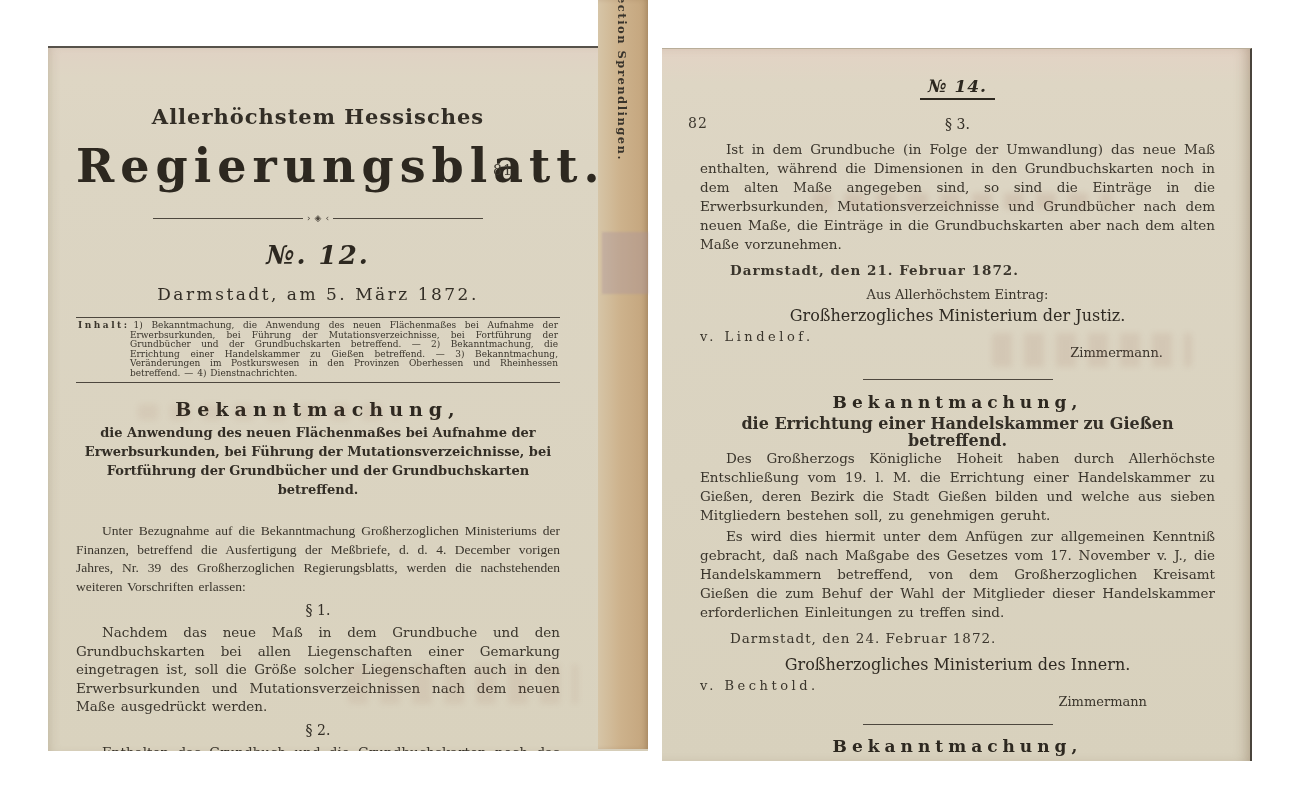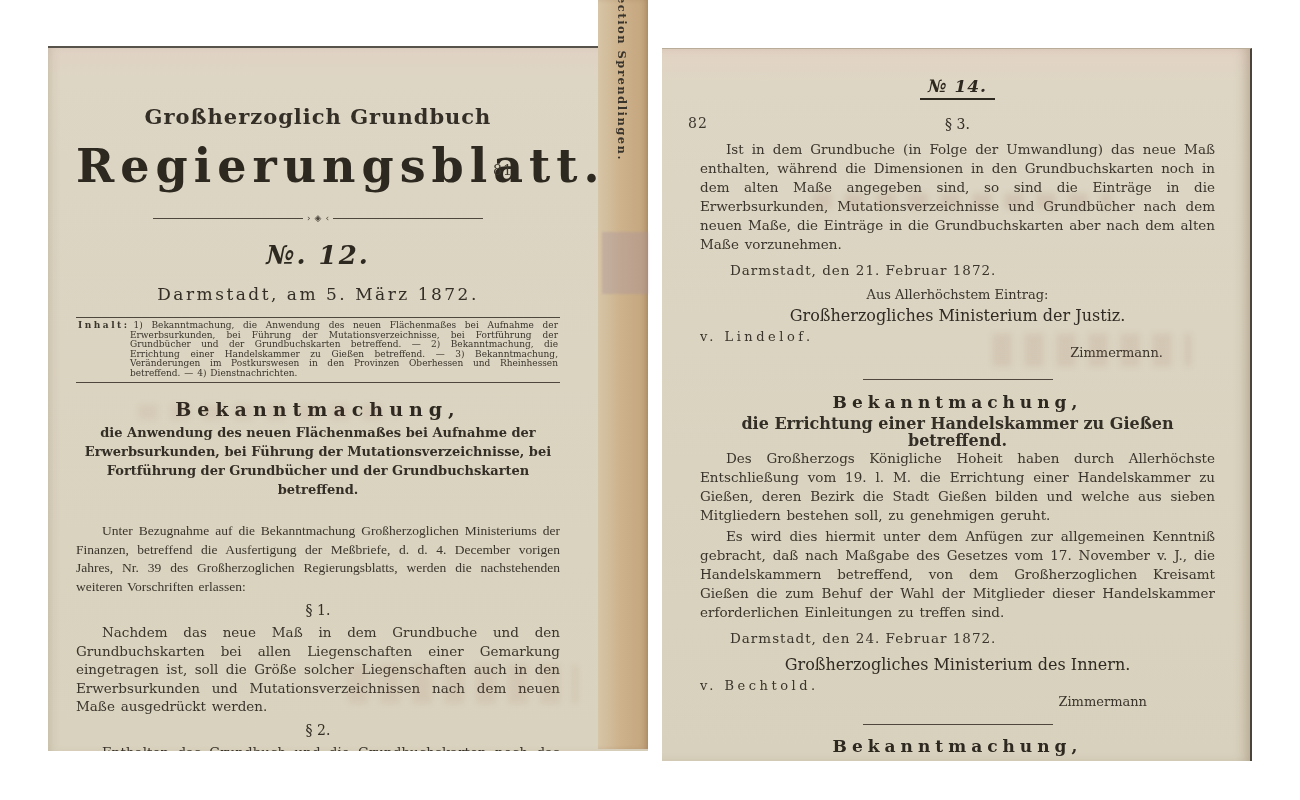--- a/index.html
+++ b/index.html
@@ -75,21 +75,21 @@
   .lp-s2{margin-top:6px;}
   .lp-p3{margin-top:4px;}
 
   
   .rp-issue{margin:26px auto 0 auto;display:table;font-size:17px;line-height:22px;
     font-weight:bold;font-style:italic;letter-spacing:1px;color:#2d2820;
     border-bottom:2px solid #2d2820;padding:0 8px 1px 8px;}
   .rp-s3{margin-top:16px;}
   .rp-p3{margin-top:7px;line-height:19px;}
   .dateline-p{font-size:13.5px;line-height:19px;text-indent:30px;letter-spacing:1px;}
-  .rp-date1{margin-top:7px;}
+  .rp-date1{margin-top:7px;font-weight:bold;}
   .rp-auftrag{margin-top:7px;font-size:13px;line-height:16px;text-align:center;}
   .ministry{font-size:16px;line-height:20px;text-align:center;color:#2f2a22;}
   .rp-min1{margin-top:3px;}
   .signer{font-size:13px;line-height:16px;letter-spacing:3.5px;}
   .rp-sign1{margin-top:3px;}
   .countersigner{font-size:13px;line-height:16px;text-align:right;}
   .rp-cnt1{padding-right:52px;}
   .mid-rule{margin:18px auto 0 auto;width:190px;height:1px;background:#4d473e;}
   .rp-annhead2{margin-top:12px;font-size:17px;line-height:21px;letter-spacing:5px;}
   .rp-sub2{margin-top:2px;font-size:16px;line-height:17px;}
@@ -113,21 +113,21 @@
 </style>
 </head>
 <body>
 
 <div class="page page-left">
   <div class="inner pl-inner">
     <div class="ghost g4"></div>
     <div class="ghost g3"></div>
     <div class="pagenum pagenum-left">81</div>
 
-    <div class="lp-masthead">Großherzoglich Grundbuch</div>
+    <div class="lp-masthead">Allerhöchstem Hessisches</div>
     <div class="lp-title">Regierungsblatt.</div>
 
     <div class="divider">
       <span class="line"></span>
       <span class="orn">›</span>
       <span class="orn">◈</span>
       <span class="orn">‹</span>
       <span class="line"></span>
     </div>
 

